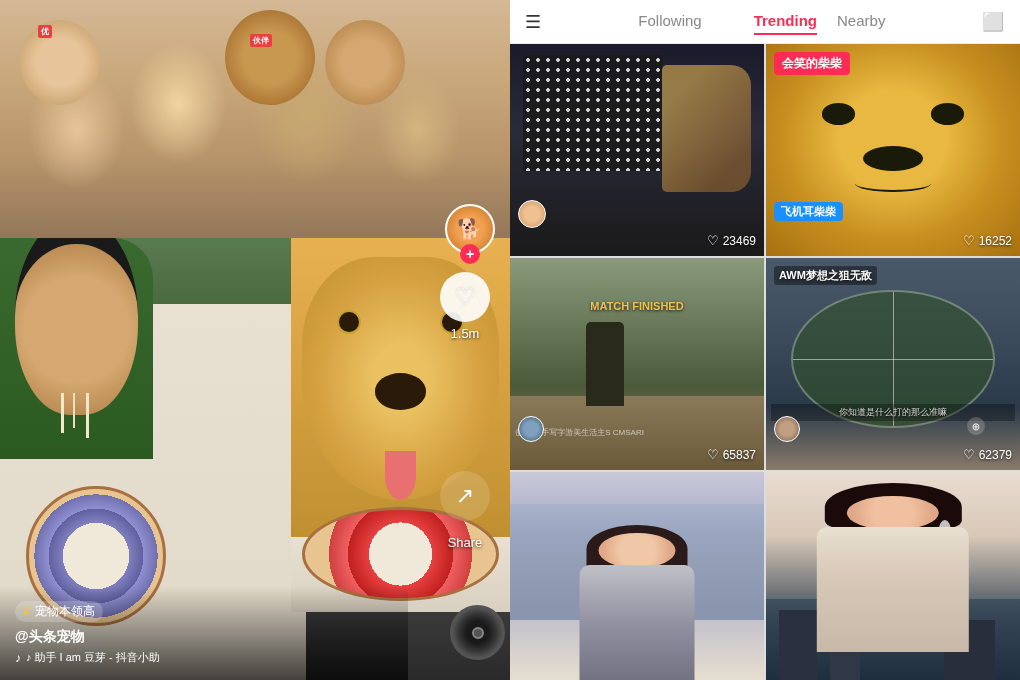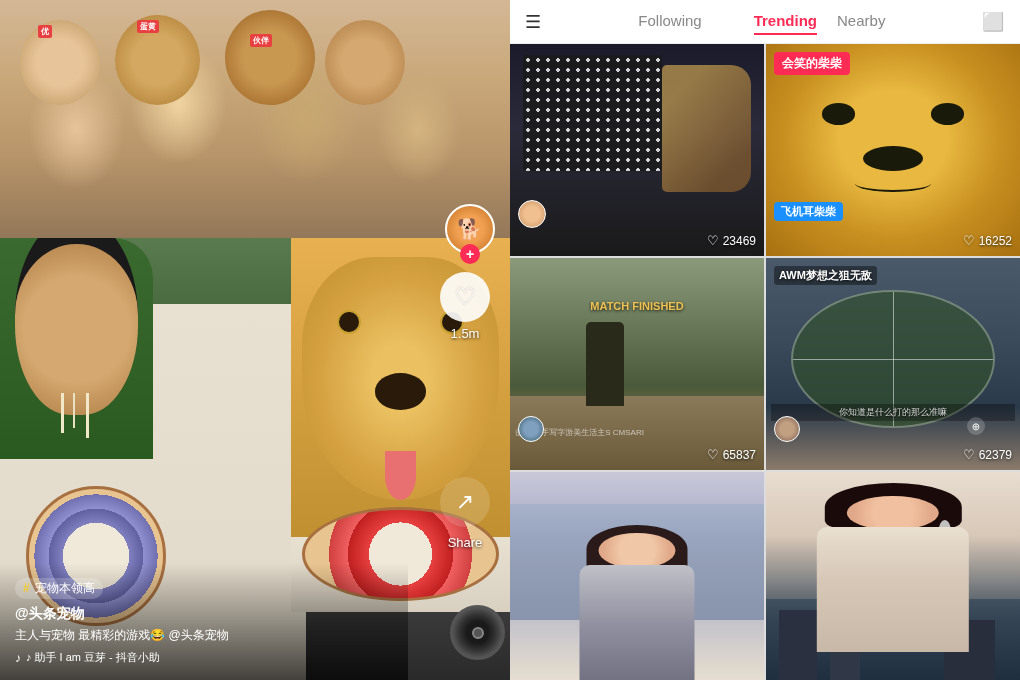--- a/index.html
+++ b/index.html
@@ -125,21 +125,21 @@
       display: flex;
       align-items: center;
       justify-content: center;
       font-size: 22px;
       color: white;
     }
 
     .share-label {
       color: white;
       font-size: 13px;
-      margin-top: 8px;
+      margin-top: 14px;
       text-shadow: 0 1px 3px rgba(0,0,0,0.8);
     }
 
     
     .creator-avatar {
       position: absolute;
       right: 15px;
       top: 30%;
       display: flex;
       flex-direction: column;
@@ -413,23 +413,20 @@
 <div class="app-container">
 
   <div class="left-panel">
     <div class="main-video-bg"></div>
 
     <div class="dogs-area">
       <div class="dogs-pillow-bg"></div>
       <div class="dog-face dog1">
         <div class="dog-tag" style="top:5px;left:18px;">优</div>
       </div>
-      <div class="dog-face dog2">
-        <div class="dog-tag" style="top:5px;left:22px;">蛋黄</div>
-      </div>
       <div class="dog-face dog3">
         <div class="dog-tag" style="top:24px;left:25px;">伙伴</div>
       </div>
       <div class="dog-face dog4"></div>
     </div>
 
     <div style="position:absolute;top:35%;left:0;width:60%;height:65%;background:linear-gradient(180deg,#5a7a50 0%,#4a6a40 15%,#e8e0d0 15%,#e0d8c8 100%);overflow:hidden;">
 
       <div style="position:absolute;top:0;left:0;width:50%;height:50%;background:linear-gradient(180deg,#3a6a30 0%,#2a5a20 100%);border-radius:0 40px 0 0;"></div>
 
@@ -478,21 +475,20 @@
     <div class="music-disc">
       <div style="width:12px;height:12px;background:#555;border-radius:50%;border:2px solid #888;"></div>
     </div>
 
     <div class="bottom-overlay">
       <div class="hashtag-tag">
         <span class="hashtag-icon">#</span>
         <span>宠物本领高</span>
       </div>
       <div class="creator-name">@头条宠物</div>
-      <div class="video-desc">主人与宠物 最精彩的游戏😂 @头条宠物</div>
       <div class="music-info">
         <span class="music-note">♪</span>
         <span>♪ 助手  I am 豆芽 - 抖音小助</span>
       </div>
     </div>
   </div>
 
   <div class="right-panel">
 
     <div class="top-nav">

